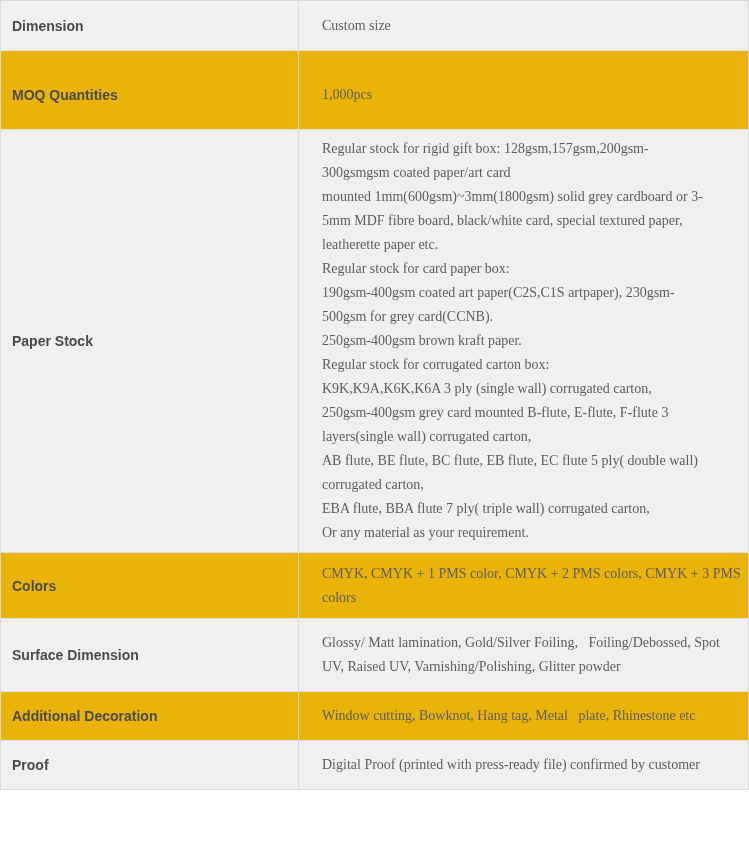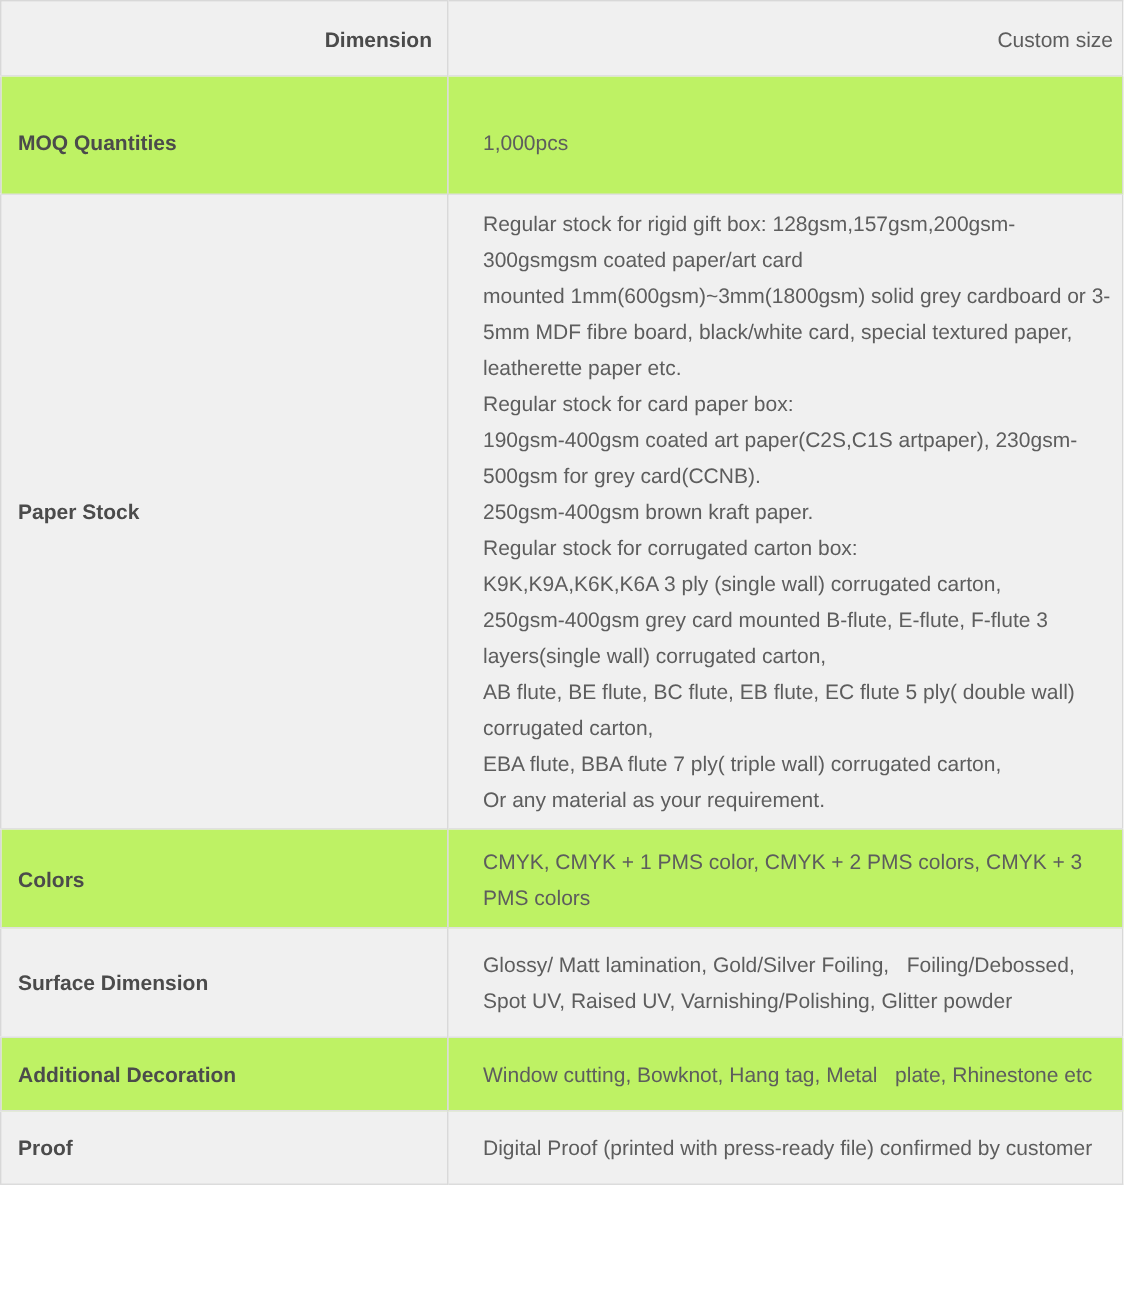--- a/index.html
+++ b/index.html
@@ -13,21 +13,21 @@
     -webkit-font-smoothing: antialiased;
   }
   table.spec-table {
     width: 749px;
     border-collapse: collapse;
     table-layout: fixed;
     border: 1px solid #d8d8d8;
     border-bottom: 1px solid #dcdcdc;
   }
   table.spec-table tr {
-    background: #bef264;
+    background: #eab308;
   }
   table.spec-table tr:nth-child(odd) {
     background: #f0f0f0;
   }
   td {
     border-top: 1px solid #e0e0e0;
     vertical-align: middle;
   }
   tr:first-child td {
     border-top: none;
@@ -41,23 +41,24 @@
     color: #4b4b4b;
     line-height: 20px;
   }
   td.value {
     padding: 7px 6px 7px 23px;
     font-size: 14px;
     color: #5d5d5d;
     line-height: 24px;
     white-space: pre-wrap;
     overflow-wrap: break-word;
+    font-family: Liberation Serif, serif;
   }
   
-  tr.r0 td  { height: 35px; text-align: right; }
+  tr.r0 td  { height: 35px; }
   tr.r1 td  { height: 56px; padding-top: 16px; padding-bottom: 6px; }
   tr.r3 td  { height: 51px; }
   tr.r4 td  { height: 58px; }
   tr.r5 td  { height: 35px; }
   tr.r6 td  { height: 34px; }
   tr.r7 td  { height: 35px; }
   tr.r8 td  { height: 34px; }
 </style>
 </head>
 <body>

